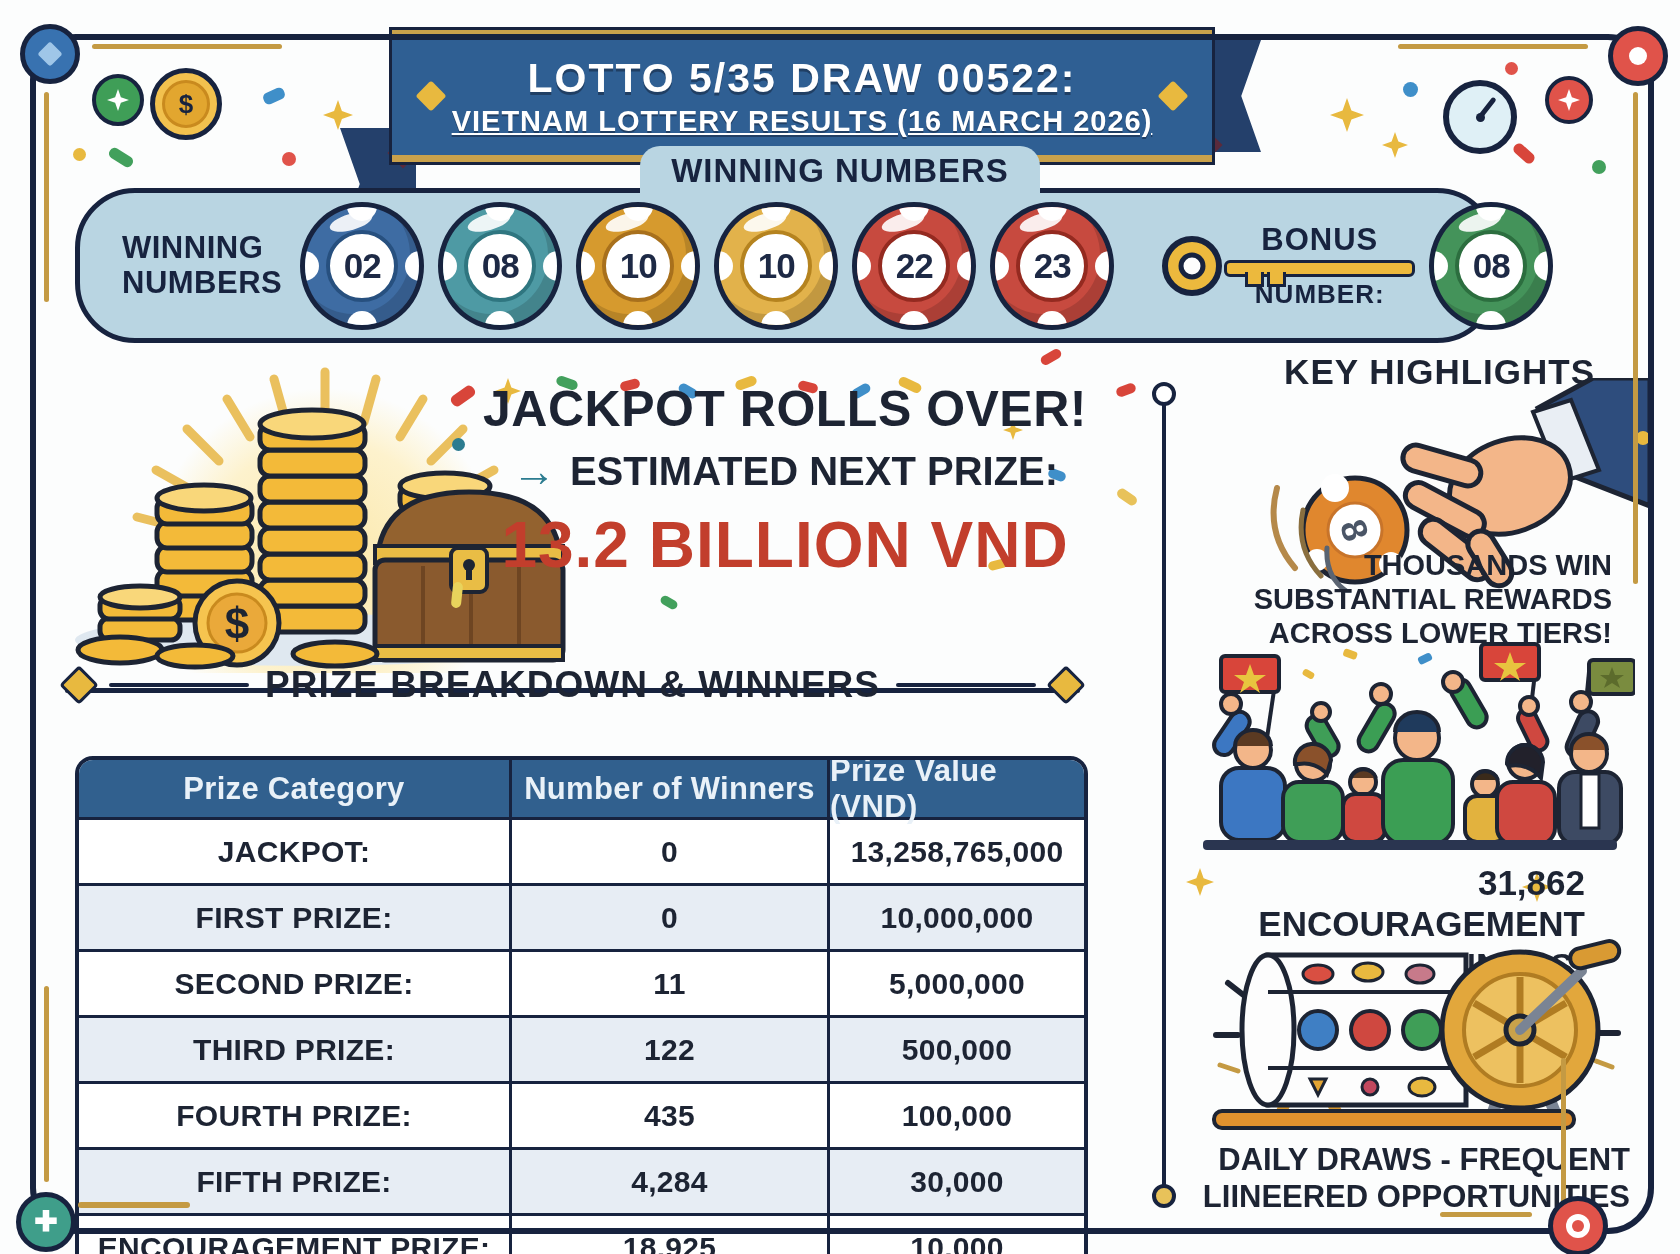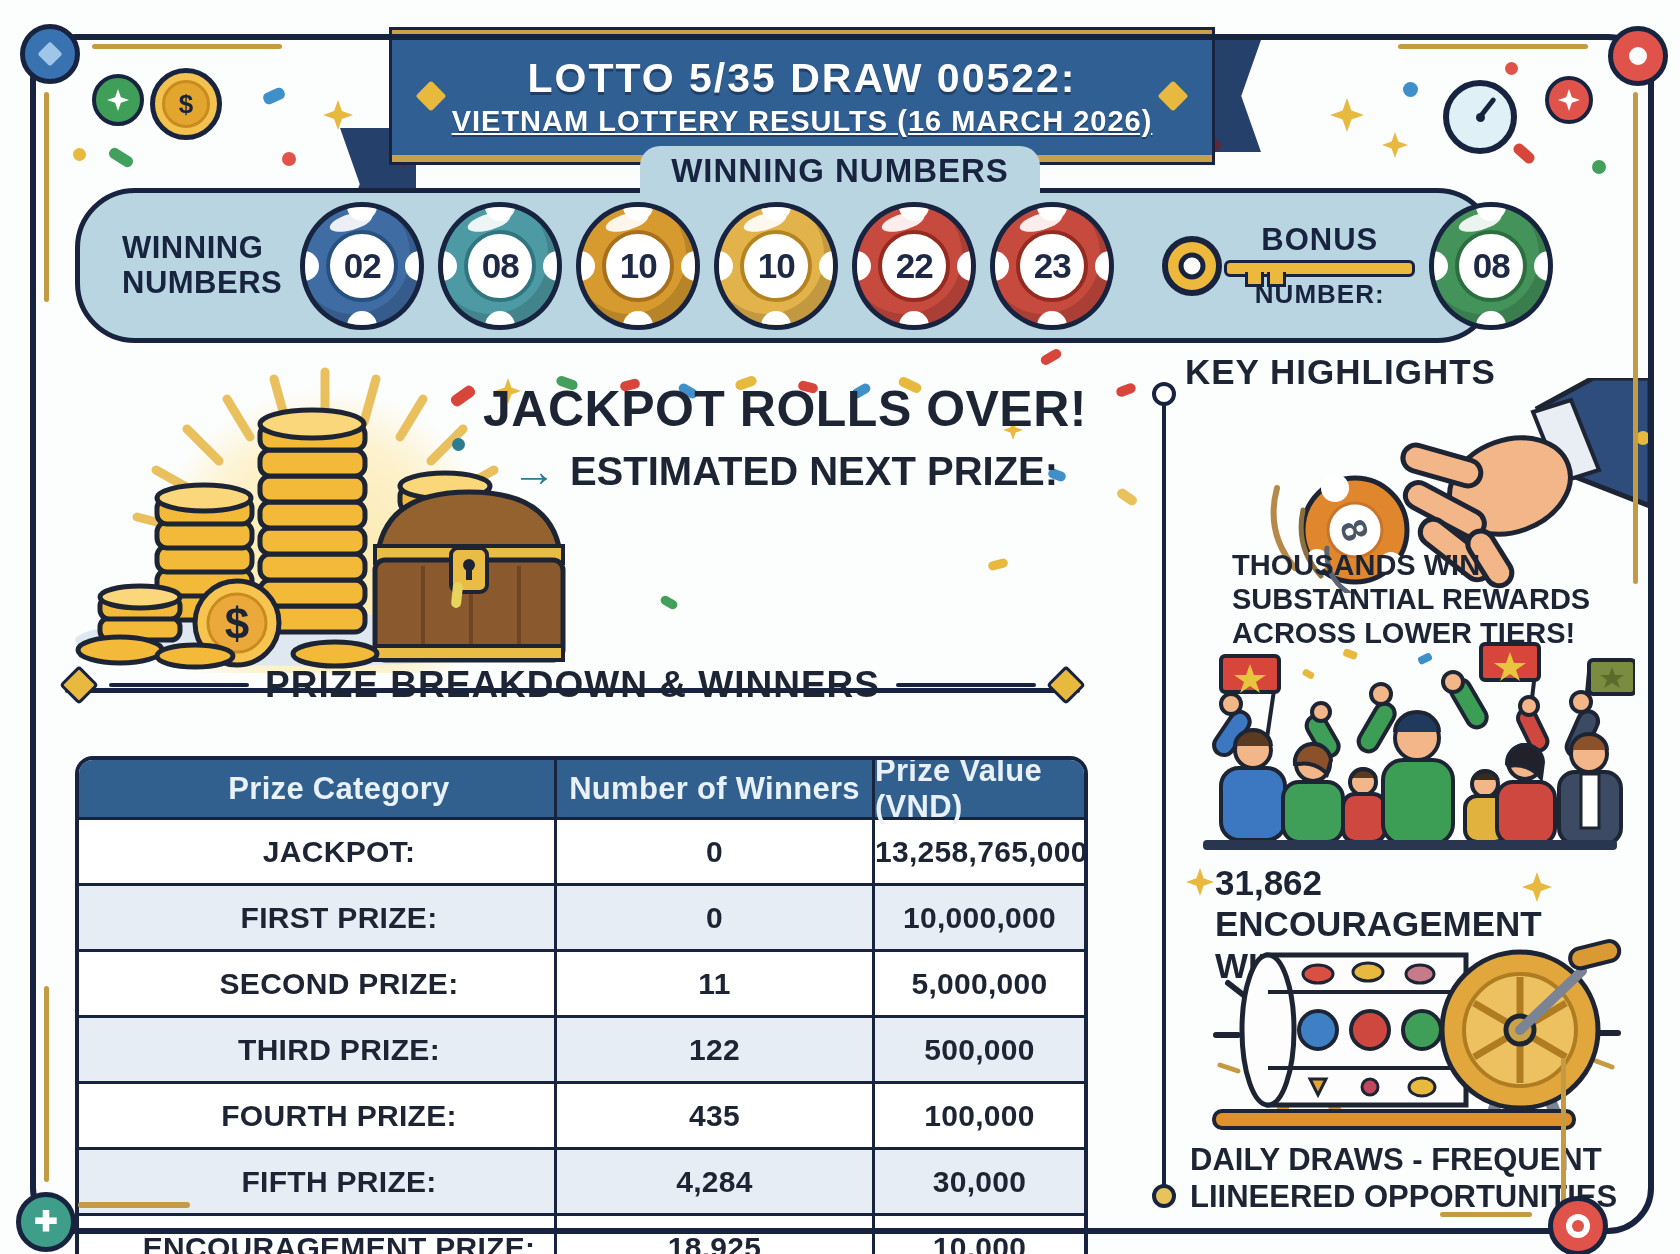--- a/index.html
+++ b/index.html
@@ -82,35 +82,35 @@
   .jk-amount{margin-top:12px;font-size:64px;font-weight:800;color:#c23e2c;letter-spacing:1px;}
 
   
   .hdiv{position:absolute;left:65px;top:688px;width:1015px;height:5px;background:#17233f;border-radius:3px;z-index:2;}
   .sect{position:absolute;left:65px;top:664px;width:1015px;display:flex;align-items:center;z-index:2;}
   .sect .dm{width:22px;height:22px;background:#e8b93f;border:3px solid #17233f;transform:rotate(45deg);border-radius:4px;flex:none;}
   .sect .ln{flex:1;height:4px;background:#17233f;border-radius:2px;margin:0 16px;}
   .sect .tt{font-size:37px;font-weight:800;color:#1d2433;letter-spacing:1px;white-space:nowrap;}
   .ptable{position:absolute;left:75px;top:756px;width:1005px;border:4px solid #17233f;border-radius:18px;
           overflow:hidden;z-index:2;background:#fff;}
-  .trow{display:grid;grid-template-columns:433px 318px 1fr;padding-left:45px;}
+  .trow{display:grid;grid-template-columns:433px 318px 1fr;}
   .trow.head{background:#31608e;}
   .trow.head .cell{color:#e9f1f8;font-size:31px;height:57px;}
   .cell{display:flex;align-items:center;justify-content:center;font-size:30px;font-weight:800;color:#1d2433;
         height:63px;border-right:3px solid #17233f;letter-spacing:.3px;}
   .cell:last-child{border-right:none;}
   .trow + .trow{border-top:3px solid #17233f;}
   .trow.alt{background:#e7edf4;}
 
   
   .vdiv{position:absolute;left:1162px;top:398px;width:4px;height:788px;background:#17233f;z-index:2;}
   .vdot{position:absolute;width:16px;height:16px;border-radius:50%;border:4px solid #17233f;z-index:2;}
-  .hl-title{position:absolute;left:1185px;top:352px;width:410px;text-align:left;font-size:35px;font-weight:800;
+  .hl-title{position:absolute;left:1185px;top:352px;width:410px;text-align:right;font-size:35px;font-weight:800;
             color:#1d2433;letter-spacing:1px;z-index:2;}
-  .hl-text{position:absolute;text-align:left;font-weight:800;color:#1d2433;z-index:2;line-height:1.18;}
+  .hl-text{position:absolute;text-align:right;font-weight:800;color:#1d2433;z-index:2;line-height:1.18;}
 
   svg text{font-family:"Liberation Sans",sans-serif;}
 </style>
 </head>
 <body>
 
 <div class="poster">
 
   <div class="frame"></div>
   <div class="gline" style="left:92px;top:44px;width:190px;height:5px;"></div>
@@ -352,20 +352,21 @@
       <ellipse cx="150" cy="318" rx="38" ry="11"></ellipse>
     </g>
   </svg>
 
   <div class="jk-text">
     <div class="jk-head">JACKPOT ROLLS OVER!</div>
     <div class="jk-subrow">
       <span class="jk-arrow">→</span>
       <span>ESTIMATED NEXT PRIZE:</span>
     </div>
+    <div class="jk-amount">13.2 BILLION VND</div>
   </div>
 
   <div class="hdiv"></div>
   <div class="sect">
     <span class="dm"></span>
       <span class="ln"></span>
     <span class="tt">PRIZE BREAKDOWN &amp; WINNERS</span>
     <span class="ln"></span>
       <span class="dm"></span>
   </div>

